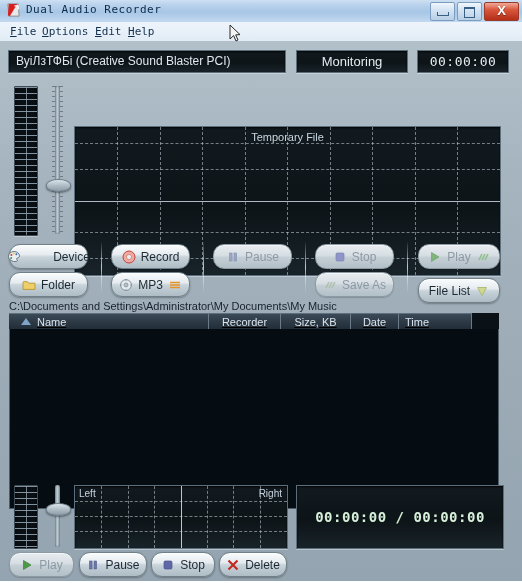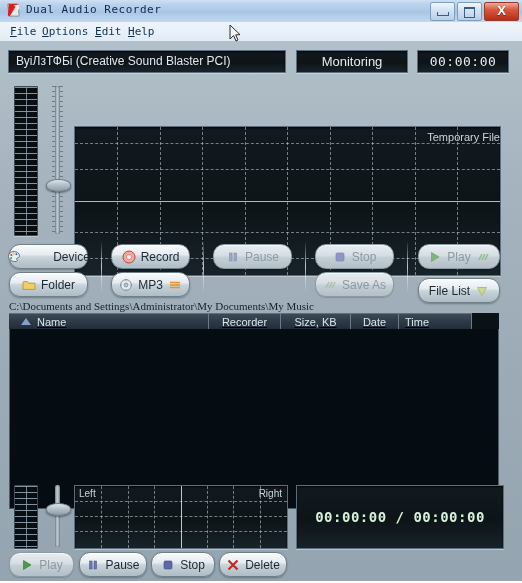--- a/index.html
+++ b/index.html
@@ -78,21 +78,21 @@
   .fader-knob{position:absolute;width:23px;height:11px;border-radius:50%/45%;
     background:linear-gradient(180deg,#dbe4ea 0%,#b3c0c9 45%,#8d9ca7 100%);
     border:1px solid #6d7c87;box-shadow:0 1px 2px rgba(0,0,0,.45);}
 
   
   .wave{position:absolute;left:74px;top:85px;width:425px;height:148px;}
   .grid-h,.grid-v{position:absolute;}
   .grid-h{left:0;width:100%;height:0;border-top:1px dashed rgba(200,212,222,.55);}
   .grid-v{top:0;height:100%;width:0;border-left:1px dashed rgba(200,212,222,.55);}
   .grid-mid{left:0;width:100%;height:0;border-top:1px solid rgba(215,226,235,.8);position:absolute;}
-  .wave-label{position:absolute;left:0;top:4px;width:100%;text-align:right;
+  .wave-label{position:absolute;left:0;top:4px;width:100%;text-align:center;
     font-size:11px;color:#c9d6e0;}
 
   
   .btn{position:absolute;height:23px;border-radius:11px;
     border:1px solid #6f8089;
     background:linear-gradient(180deg,#fafcfd 0%,#e5ebef 42%,#c8d3da 52%,#aebcc5 100%);
     box-shadow:0 1px 2px rgba(0,0,0,.3),inset 0 1px 0 rgba(255,255,255,.85);
     display:flex;align-items:center;justify-content:center;gap:5px;
     font-size:12px;color:#1d2a33;}
   .btn.dis{color:#8d9aa3;border-color:#8c9aa3;
@@ -103,21 +103,21 @@
     background:linear-gradient(180deg,rgba(255,255,255,.05),rgba(255,255,255,.75),rgba(255,255,255,.05));}
 
   .ico{width:14px;height:14px;position:relative;flex:0 0 auto;}
 
   .chk{position:absolute;display:flex;align-items:center;gap:6px;font-size:12px;color:#16222b;}
   .chkbox{width:12px;height:12px;background:#fff;border:1px solid #55646e;position:relative;}
   .chkbox::after{content:"";position:absolute;left:2px;top:5px;width:3px;height:6px;
     border:solid #1b3f8f;border-width:0 2px 2px 0;transform:rotate(42deg);}
 
   
-  .path{position:absolute;left:9px;top:259px;font-size:11px;color:#16222b;white-space:nowrap;font-family:Liberation Serif, serif;}
+  .path{position:absolute;left:9px;top:259px;font-size:11px;color:#16222b;white-space:nowrap;}
   .listwrap{position:absolute;left:9px;top:272px;width:490px;height:196px;}
   .listhdr{position:absolute;left:0;top:0;height:16px;width:100%;display:flex;text-decoration:underline;}
   .hcell{height:16px;background:linear-gradient(180deg,#3b4a57 0%,#2c3945 55%,#222d38 100%);
     border-right:1px solid #6a7a88;border-top:1px solid #61707d;
     display:flex;align-items:center;font-size:11px;color:#dbe4ec;padding-left:6px;
     box-sizing:border-box;}
   .hcell.blank{background:#0a1218;border-right:none;border-top:none;}
   .sortarrow{width:0;height:0;border-left:5px solid transparent;border-right:5px solid transparent;
     border-bottom:7px solid #7fa4c8;margin-right:6px;margin-left:12px;}
   .listbody{position:absolute;left:0;top:16px;width:100%;height:180px;

